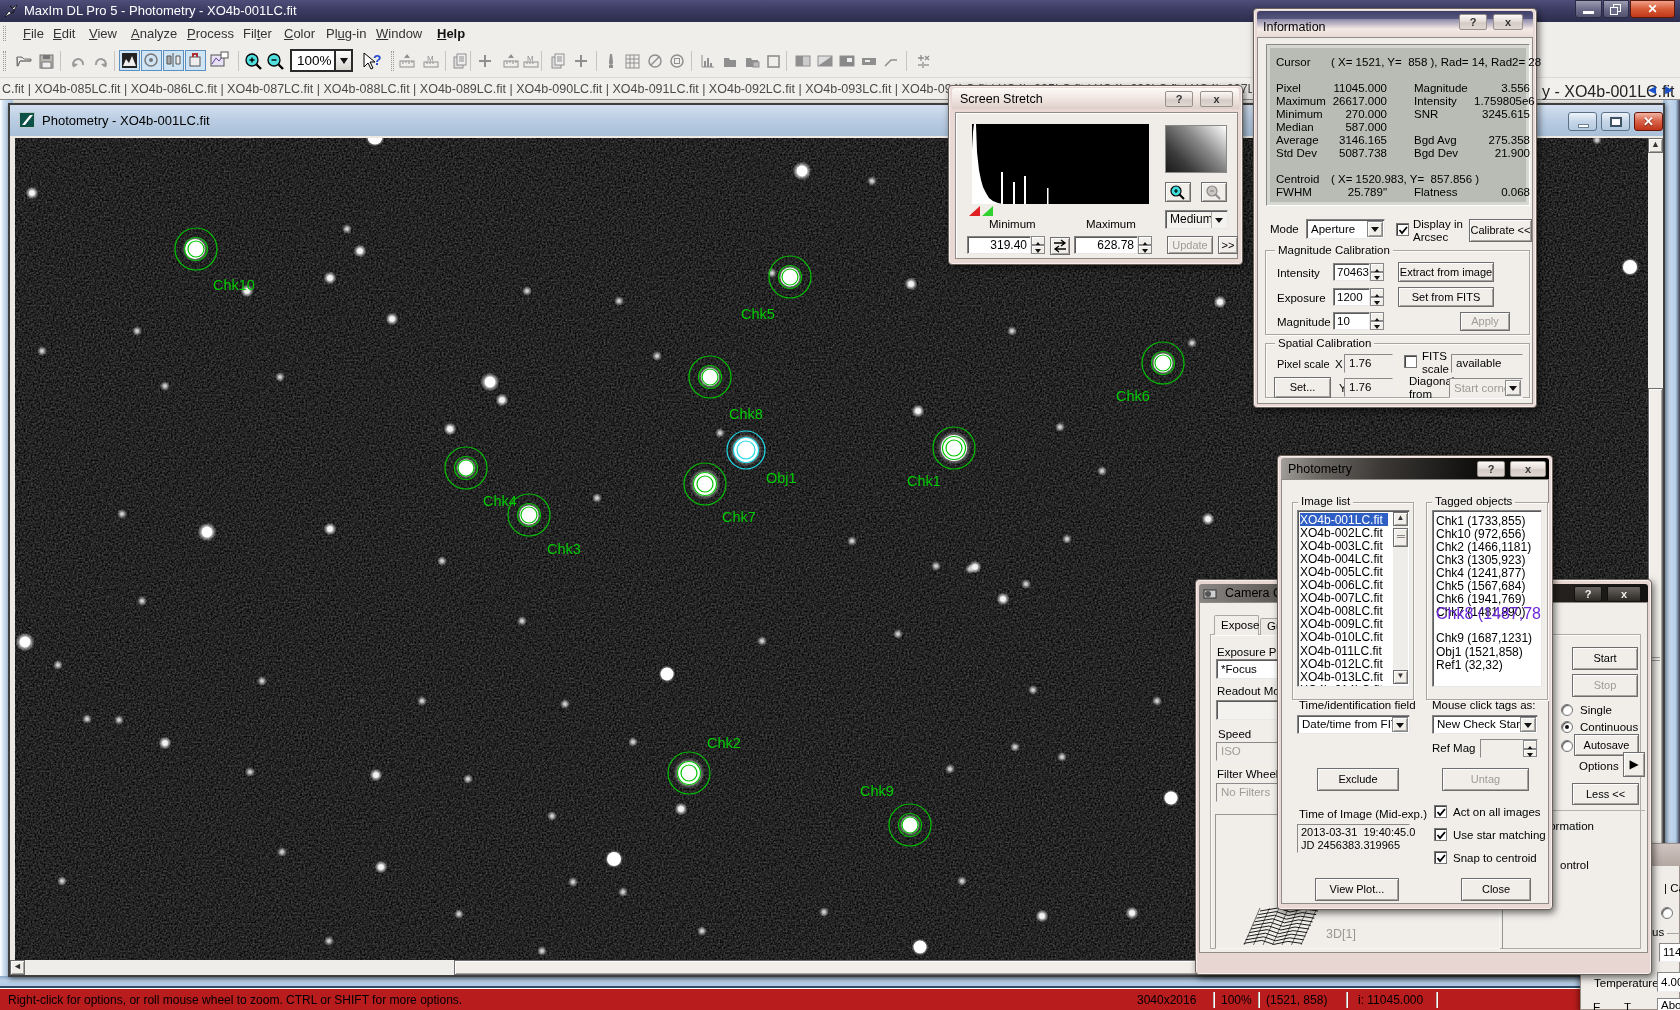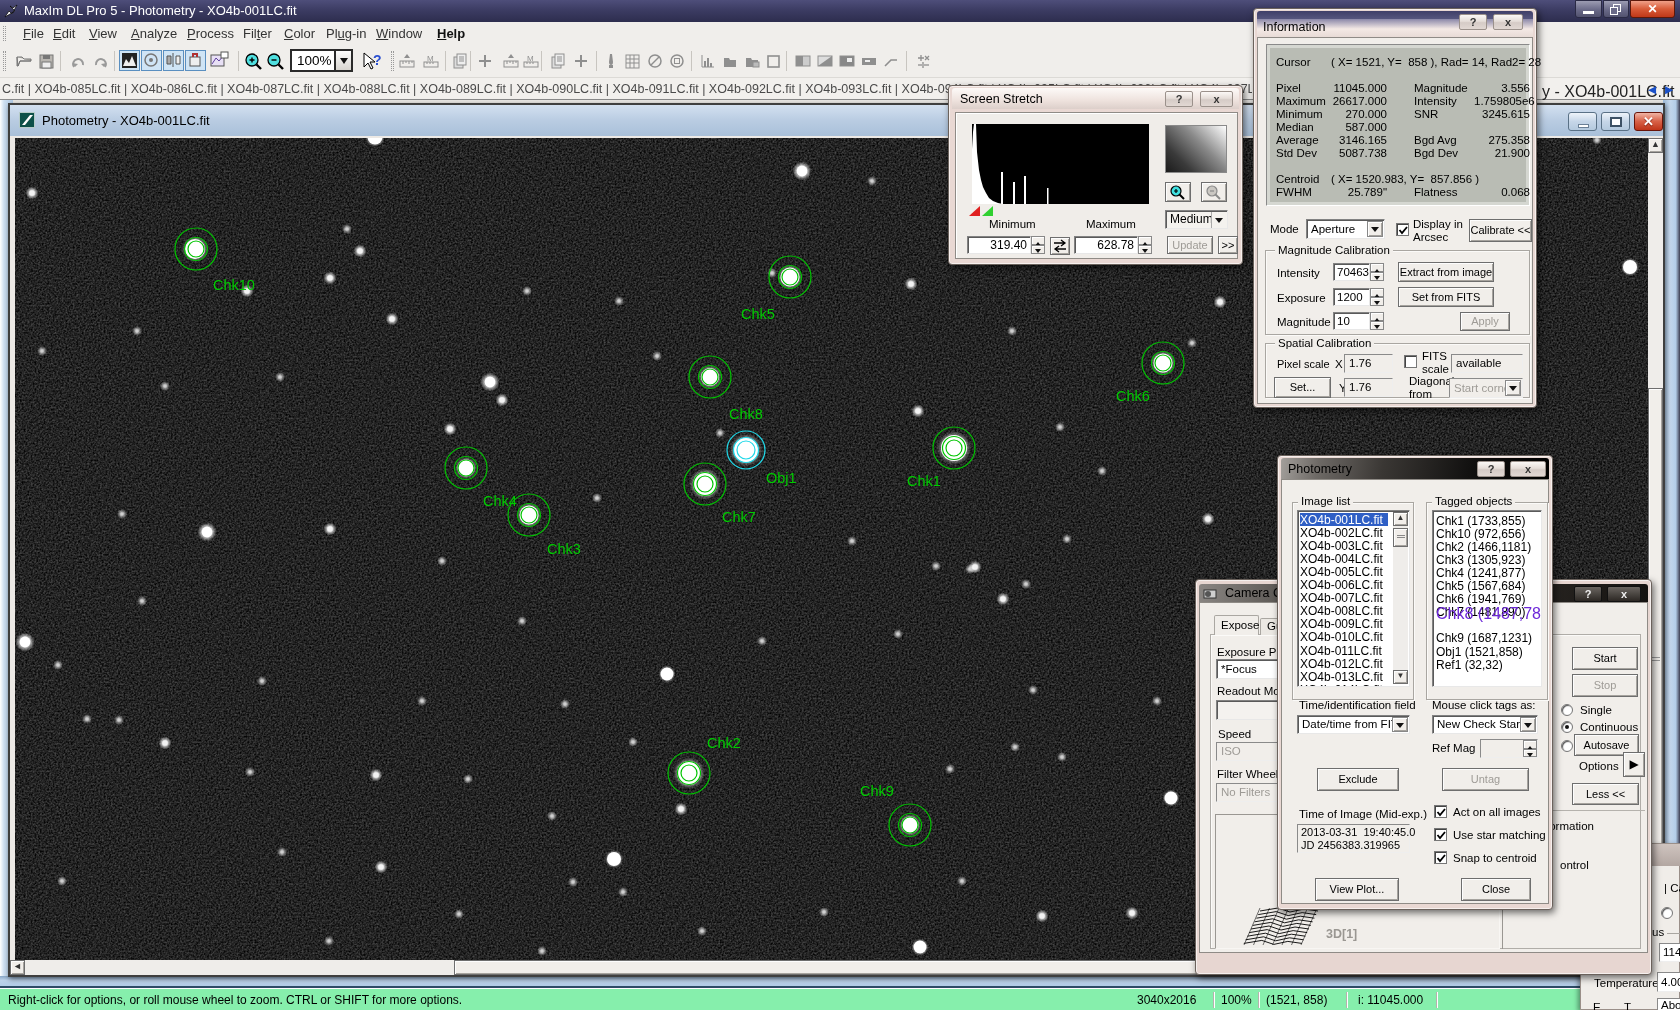--- a/index.html
+++ b/index.html
@@ -590,21 +590,21 @@
           <path d="M3.5999999999999996 34.8 L21.6 31.799999999999997 L33.6 35.8 L47.6 32.8 L61.6 34.8" stroke="#000" fill="none" stroke-width="0.9"></path>
           <path d="M1.8000000000000007 38.4 L19.8 35.4 L31.8 39.4 L45.8 36.4 L59.8 38.4" stroke="#000" fill="none" stroke-width="0.9"></path>
           <path d="M18 3 L2 40" stroke="#000" fill="none" stroke-width="0.7" opacity="0.8"></path>
           <path d="M27.5 3 L11.5 40" stroke="#000" fill="none" stroke-width="0.7" opacity="0.8"></path>
           <path d="M37 3 L21 40" stroke="#000" fill="none" stroke-width="0.7" opacity="0.8"></path>
           <path d="M46.5 3 L30.5 40" stroke="#000" fill="none" stroke-width="0.7" opacity="0.8"></path>
           <path d="M56 3 L40 40" stroke="#000" fill="none" stroke-width="0.7" opacity="0.8"></path>
           <path d="M65.5 3 L49.5 40" stroke="#000" fill="none" stroke-width="0.7" opacity="0.8"></path>
           <path d="M75 3 L59 40" stroke="#000" fill="none" stroke-width="0.7" opacity="0.8"></path>
         </svg>
-      <span class="abs" style="left:110px;top:112px;font-size:12.5px;color:#9a9792;font-weight:bold">3D[1]</span>
+      <span class="abs" style="left:110px;top:112px;font-size:12.5px;color:#9a9792;font-weight:normal">3D[1]</span>
     </div>
 
     <div class="btn" style="left:372px;top:44px;width:66px;height:23px;line-height:21px">Start</div>
     <div class="btn dis" style="left:372px;top:71px;width:66px;height:23px;line-height:21px">Stop</div>
     <div class="radio" style="left:361px;top:101px"></div>
       <span class="t" style="left:380px;top:101px">Single</span>
     <div class="radio" style="left:361px;top:118px">
         <div class="abs" style="left:3px;top:3px;width:4px;height:4px;border-radius:50%;background:#111"></div>
       </div>
       <span class="t" style="left:380px;top:118px">Continuous</span>
@@ -879,21 +879,21 @@
         <span class="t" style="left:4px;top:2px">1.76</span>
       </div>
     <span class="t" style="left:151px;top:337px;width:46px;text-align:left">Diagonal<br>from</span>
     <div class="sunkg" style="left:191px;top:340px;width:74px;height:20px;overflow:hidden">
         <span class="t" style="left:4px;top:3px;color:#9e9b96">Start corner</span>
         <div class="dd" style="right:1px;top:1px;height:16px"></div>
       </div>
   </div>
 </div>
 
-<div class="abs" id="statusbar" style="z-index:1;left:0;top:988px;width:1680px;height:22px;background:#86efac;border-top:1px solid #fff">
+<div class="abs" id="statusbar" style="z-index:1;left:0;top:988px;width:1680px;height:22px;background:#b91c1c;border-top:1px solid #fff">
   <span class="t" style="left:8px;top:5px;font-size:12px">Right-click for options, or roll mouse wheel to zoom. CTRL or SHIFT for more options.</span>
   <div class="abs" style="left:1213px;top:3px;width:1px;height:16px;background:#b5b2ad;box-shadow:1px 0 0 #fff"></div>
     <div class="abs" style="left:1258px;top:3px;width:1px;height:16px;background:#b5b2ad;box-shadow:1px 0 0 #fff"></div>
     <div class="abs" style="left:1346px;top:3px;width:1px;height:16px;background:#b5b2ad;box-shadow:1px 0 0 #fff"></div>
     <div class="abs" style="left:1436px;top:3px;width:1px;height:16px;background:#b5b2ad;box-shadow:1px 0 0 #fff"></div>
   <span class="t" style="left:1137px;top:5px;font-size:12px">3040x2016</span>
   <span class="t" style="left:1221px;top:5px;font-size:12px">100%</span>
   <span class="t" style="left:1266px;top:5px;font-size:12px">(1521, 858)</span>
   <span class="t" style="left:1358px;top:5px;font-size:12px">i: 11045.000</span>
 </div>

